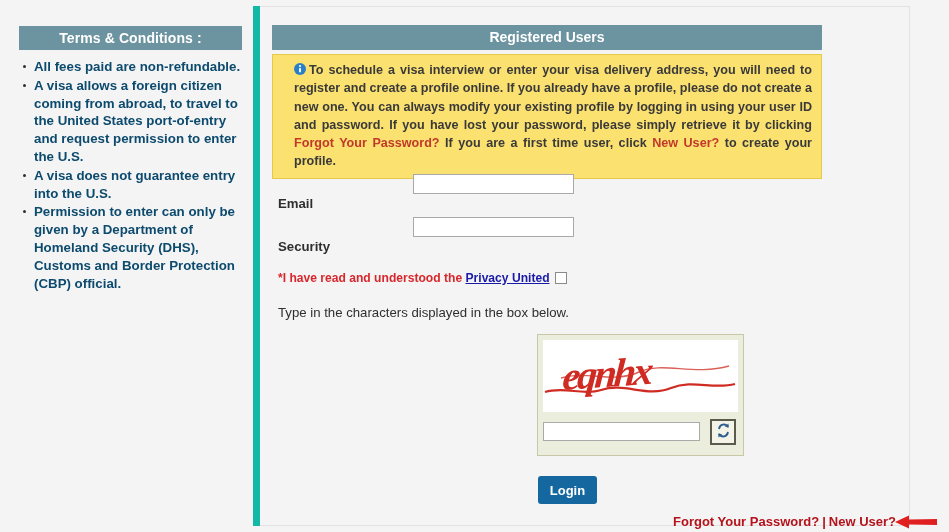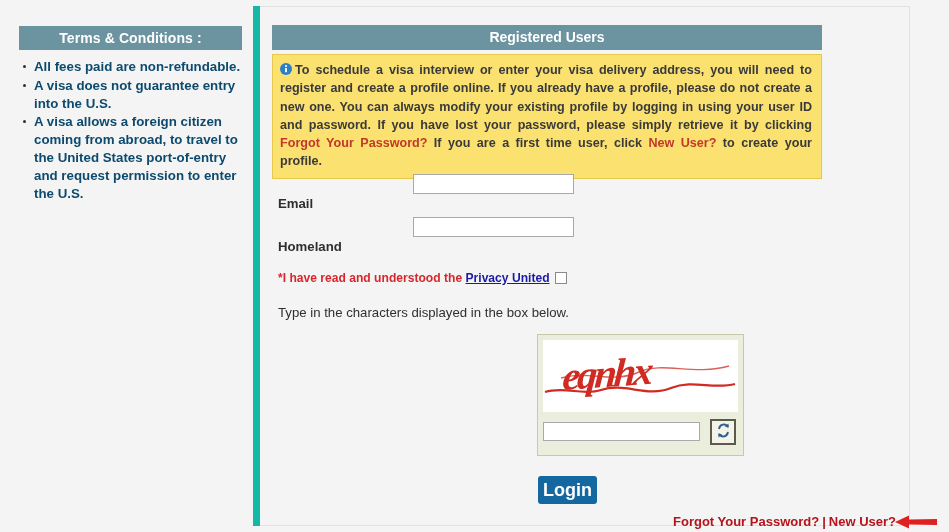--- a/index.html
+++ b/index.html
@@ -106,21 +106,21 @@
   }
 
   .notice {
     position: absolute;
     left: 11px;
     top: 48px;
     width: 550px;
     box-sizing: border-box;
     background: #fbe170;
     border: 1px solid #e6c84a;
-    padding: 6px 9px 7px 7px;
+    padding: 6px 9px 7px 21px;
     color: #3a3a3a;
     font-size: 12.6px;
     line-height: 18.3px;
     text-align: justify;
     font-weight: bold;
   }
   .info-icon {
     display: inline-block;
     width: 12px;
     height: 12px;
@@ -274,21 +274,21 @@
     position: absolute;
     left: 277px;
     top: 470px;
     width: 59px;
     height: 28px;
     background: #14679f;
     border: none;
     border-radius: 3px;
     color: #ffffff;
     font-family: "Liberation Sans", sans-serif;
-    font-size: 18px;
+    font-size: 13px;
     font-weight: bold;
     cursor: pointer;
     padding: 0;
   }
 
   .bottom-links {
     position: absolute;
     left: 412px;
     top: 508px;
     font-size: 13px;
@@ -320,22 +320,23 @@
 <body>
 
 <div class="page">
 
   <div class="outer-frame"></div>
 
   <div class="sidebar">
     <div class="tc-header">Terms &amp; Conditions :</div>
     <ul class="tc-list">
       <li>All fees paid are non-refundable.</li>
+      <li>A visa allows a foreign citizen coming from abroad, to travel to the United States port-of-entry and request permission to enter the U.S.</li>
       <li>A visa does not guarantee entry into the U.S.</li>
-      <li>A visa allows a foreign citizen coming from abroad, to travel to the United States port-of-entry and request permission to enter the U.S.</li>
+      <li>Permission to enter can only be given by a Department of Homeland Security (DHS), Customs and Border Protection (CBP) official.</li>
     </ul>
   </div>
 
   <div class="main">
 
     <div class="ru-header">Registered Users</div>
 
     <div class="notice">
       <span class="info-icon">
         <svg width="12" height="12" viewBox="0 0 12 12">
@@ -345,21 +346,21 @@
         </svg>
       </span><span>To schedule a visa interview or enter your visa delivery address, you will need to register and create a profile online. If you already have a profile, please do not create a new one. You can always modify your existing profile by logging in using your user ID and password. If you have lost your password, please simply retrieve it by clicking </span><span class="hl">Forgot Your Password?</span><span> If you are a first time user, click </span><span class="hl">New User?</span><span> to create your profile.</span>
     </div>
 
     <div class="form-area">
       <div class="field-row">
         <div class="field-label">Email</div>
         <input class="field-input" type="text" placeholder="" style="">
       </div>
       <div class="field-row">
-        <div class="field-label">Homeland</div>
+        <div class="field-label">Security</div>
         <input class="field-input" type="password" placeholder="" style="">
       </div>
     </div>
 
     <div class="privacy-row"><span class="star">*I have read and understood the </span><span class="privacy-link">Privacy United</span><span class="privacy-check"></span></div>
 
     <div class="captcha-instr">Type in the characters displayed in the box below.</div>
 
     <div class="captcha-box">
       <div class="captcha-img">

